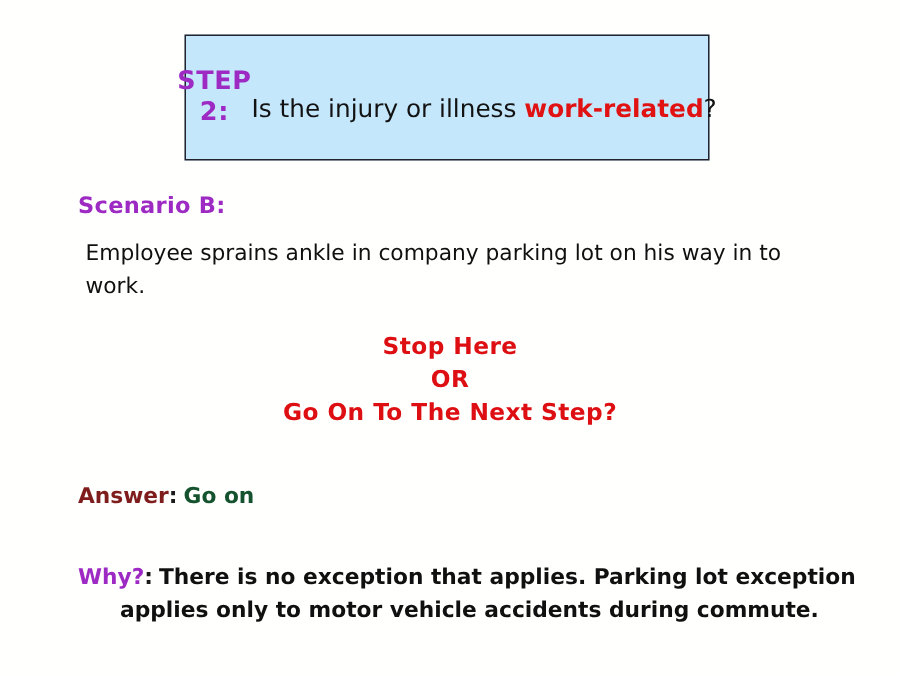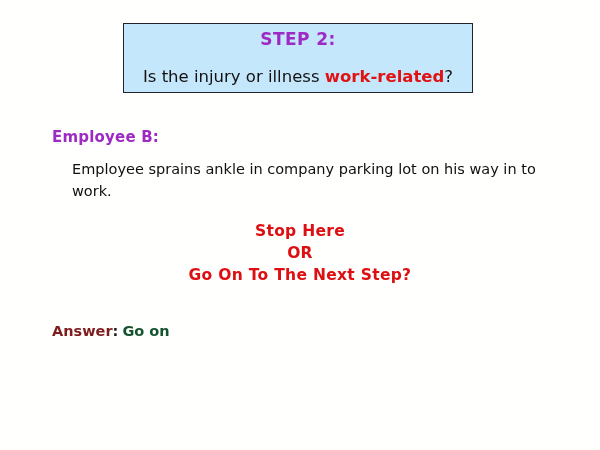--- a/index.html
+++ b/index.html
@@ -20,26 +20,26 @@
     position: absolute;
     inset: 0;
   }
 
   
   .title-box {
     position: absolute;
     left: 123px;
     top: 23px;
     width: 350px;
-    height: 70px;
+    height: 84px;
     background: #c5e7fb;
     border: 1.5px solid #23232d;
     box-sizing: border-box;
     display: flex;
-    flex-direction: column;
+    flex-direction: row;
     align-items: center;
     justify-content: center;
     text-align: center;
   }
   .title-step {
     color: #9e2ac4;
     font-size: 17px;
     font-weight: bold;
     letter-spacing: 0.4px;
     line-height: 1.25;
@@ -62,21 +62,21 @@
     left: 52px;
     top: 128px;
     font-size: 15px;
     font-weight: bold;
     color: #9e2ac4;
     letter-spacing: 0.2px;
   }
 
   .scenario-body {
     position: absolute;
-    left: 72px;
+    left: 57px;
     top: 158px;
     width: 490px;
     font-size: 14.5px;
     color: #101010;
     line-height: 1.55;
   }
 
   
   .prompt-block {
     position: absolute;
@@ -154,26 +154,30 @@
 </head>
 <body>
 
 <div class="slide">
 
   <div class="title-box">
     <div class="title-step">STEP 2:</div>
     <div class="title-question"><span>Is the injury or illness </span><span class="hl">work-related</span><span>?</span></div>
   </div>
 
-  <div class="scenario-label">Employee B:</div>
+  <div class="scenario-label">Scenario B:</div>
 
   <div class="scenario-body">Employee sprains ankle in company parking lot on his way in to work.</div>
 
   <div class="prompt-block">
     <div>Stop Here</div>
     <div>OR</div>
     <div>Go On To The Next Step?</div>
   </div>
 
   <div class="answer-row"><span class="lbl">Answer</span><span class="colon">:</span><span class="val">Go on</span></div>
 
+  <div class="why-row">
+      <span class="why-text-wrap"><span class="lbl">Why?</span><span class="colon">:</span><span class="body">There is no exception that applies. Parking lot exception</span></span>
+      <span class="why-line2">applies only to motor vehicle accidents during commute.</span>
+    </div>
 
 </div>
 
 </body></html>

